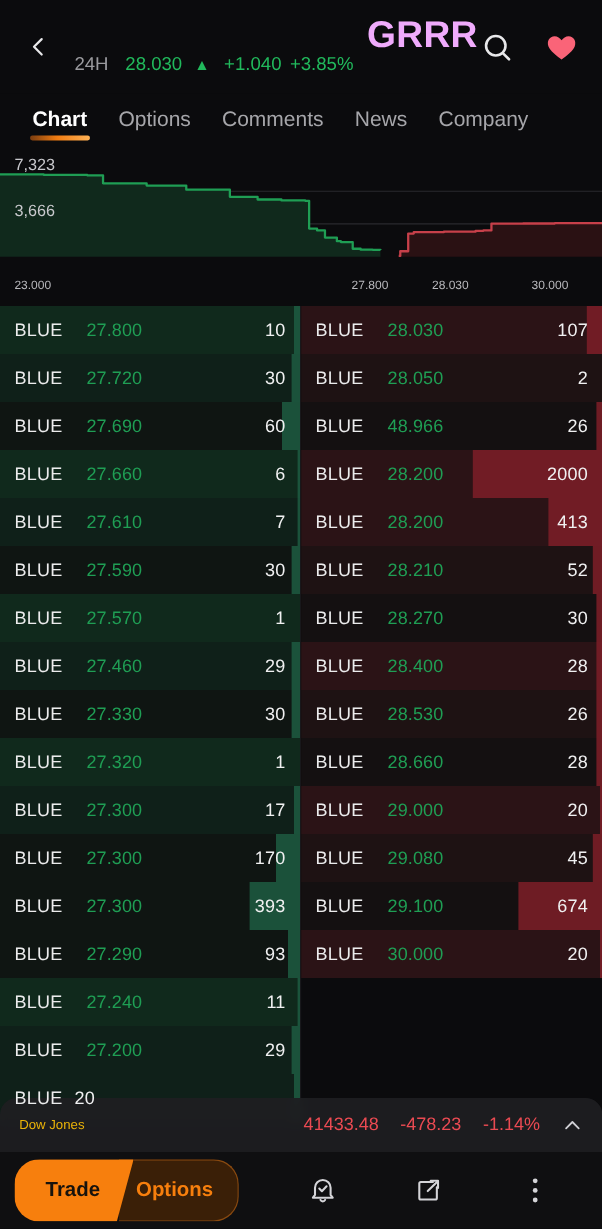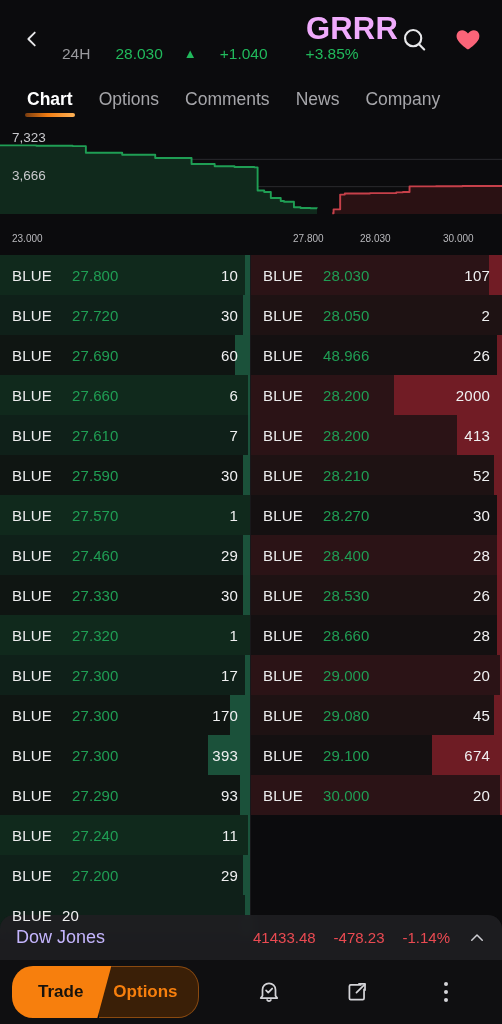--- a/index.html
+++ b/index.html
@@ -21,25 +21,25 @@
     width: 40px; height: 40px; display: flex; align-items: center; justify-content: center;
     flex: 0 0 40px; cursor: pointer;
   }
   .back-btn svg { display: block; }
   .title-block { flex: 1 1 auto; padding-left: 10px; }
   .sym {
     font-size: 31px; font-weight: bold; color: #f0abfc; letter-spacing: .2px;
     line-height: 29px;
     text-align: right;
   }
-  .sub { display: flex; align-items: center; gap: 18px; font-size: 15.5px; line-height: 20px; margin-top: 1px;}
+  .sub { display: flex; align-items: center; gap: 7px; font-size: 15.5px; line-height: 20px; margin-top: 1px;}
   .sub .lbl { color: #9a9a9e; margin-right: 7px; }
   .sub .px { color: #21b95c; font-weight: 500; }
   .sub .arw { color: #21b95c; font-size: 13px; margin: 0 5px 0 3px; }
-  .sub .chg { color: #21b95c; margin-right: 20px; text-align: center; }
+  .sub .chg { color: #21b95c; margin-right: 0; text-align: center; }
   .sub .pct { color: #21b95c; }
   .hdr-icons { display: flex; align-items: center; gap: 22px; flex: 0 0 auto; }
   .hdr-icon { width: 32px; height: 32px; display: flex; align-items: center; justify-content: center; cursor: pointer; }
 
   
   .tabs { display: flex; align-items: flex-end; padding: 0 14px; height: 40px; gap: 0; }
   .tab {
     position: relative; font-size: 17.5px; color: #a6a6aa; padding: 0 13px 8px 13px; cursor: pointer;
     white-space: nowrap;
   }
@@ -74,21 +74,21 @@
   .pr { color: #1f9e54; flex: 1 1 auto; padding-left: 10px; letter-spacing: .1px; }
   .sz { color: #f0f0f1; text-align: right; flex: 0 0 auto; letter-spacing: .2px; }
 
   
   .ticker {
     position: absolute; left: 0; right: 0; bottom: 64px; height: 45px;
     background: rgba(30,30,33,.93); border-top-left-radius: 14px; border-top-right-radius: 14px;
     display: flex; align-items: center; padding: 0 16px; gap: 0;
     backdrop-filter: blur(4px);
   }
-  .tk-name { color: #c4b5fd; font-size: 18px; flex: 1 1 auto; }
+  .tk-name { color: #eab308; font-size: 11px; flex: 1 1 auto; }
   .tk-val { color: #ea4a52; font-size: 15px; margin-left: 18px; }
   .tk-caret { margin-left: 18px; display: flex; align-items: center; cursor: pointer; }
 
   
   .bottom {
     position: absolute; left: 0; right: 0; bottom: 0; height: 64px;
     background: #0f0f11; display: flex; align-items: center; padding: 0 12px;
   }
   .seg { display: flex; height: 52px; flex: 0 0 auto; position: relative; }
   .seg-trade {

